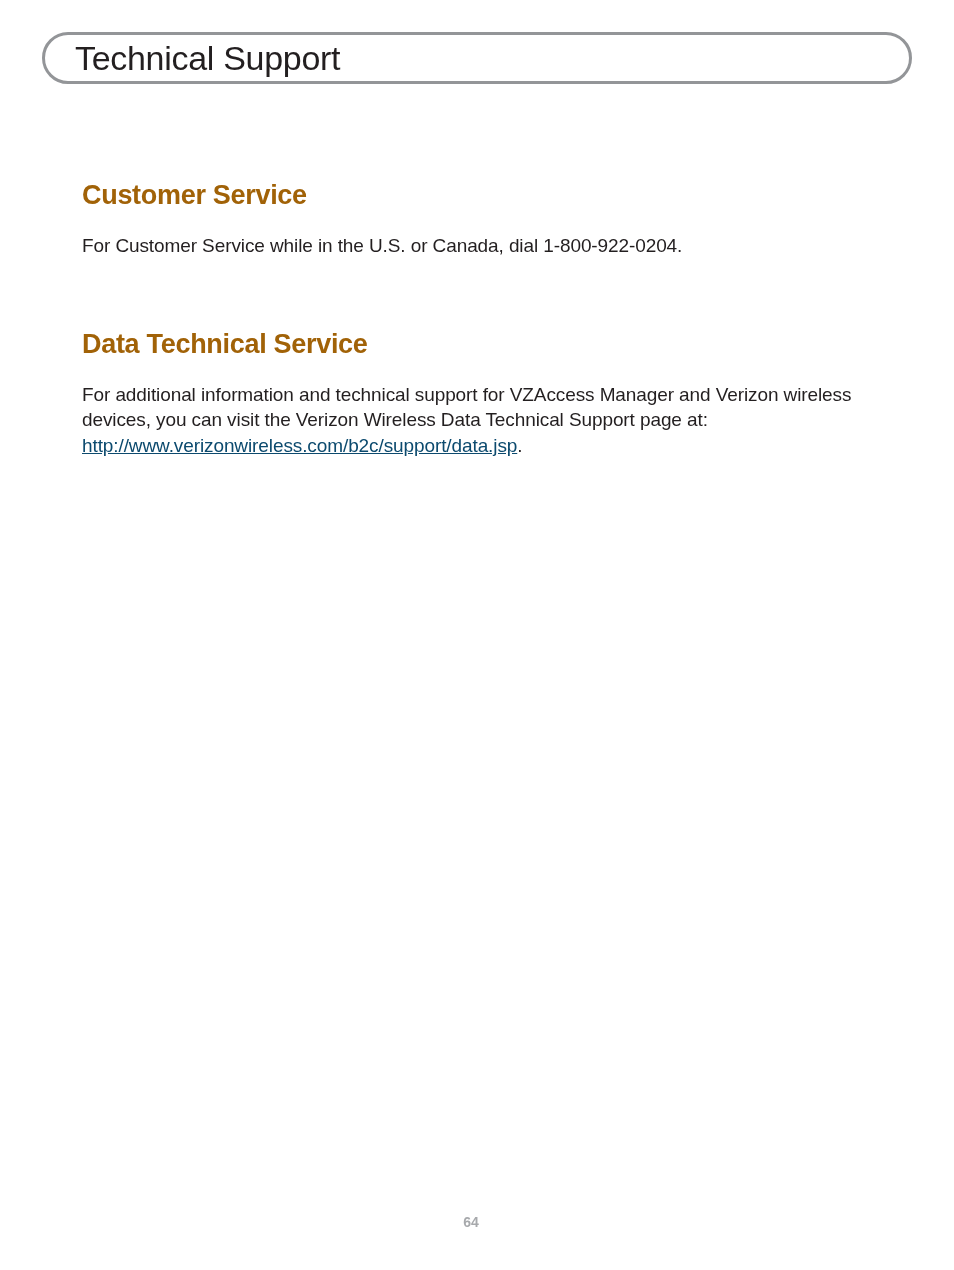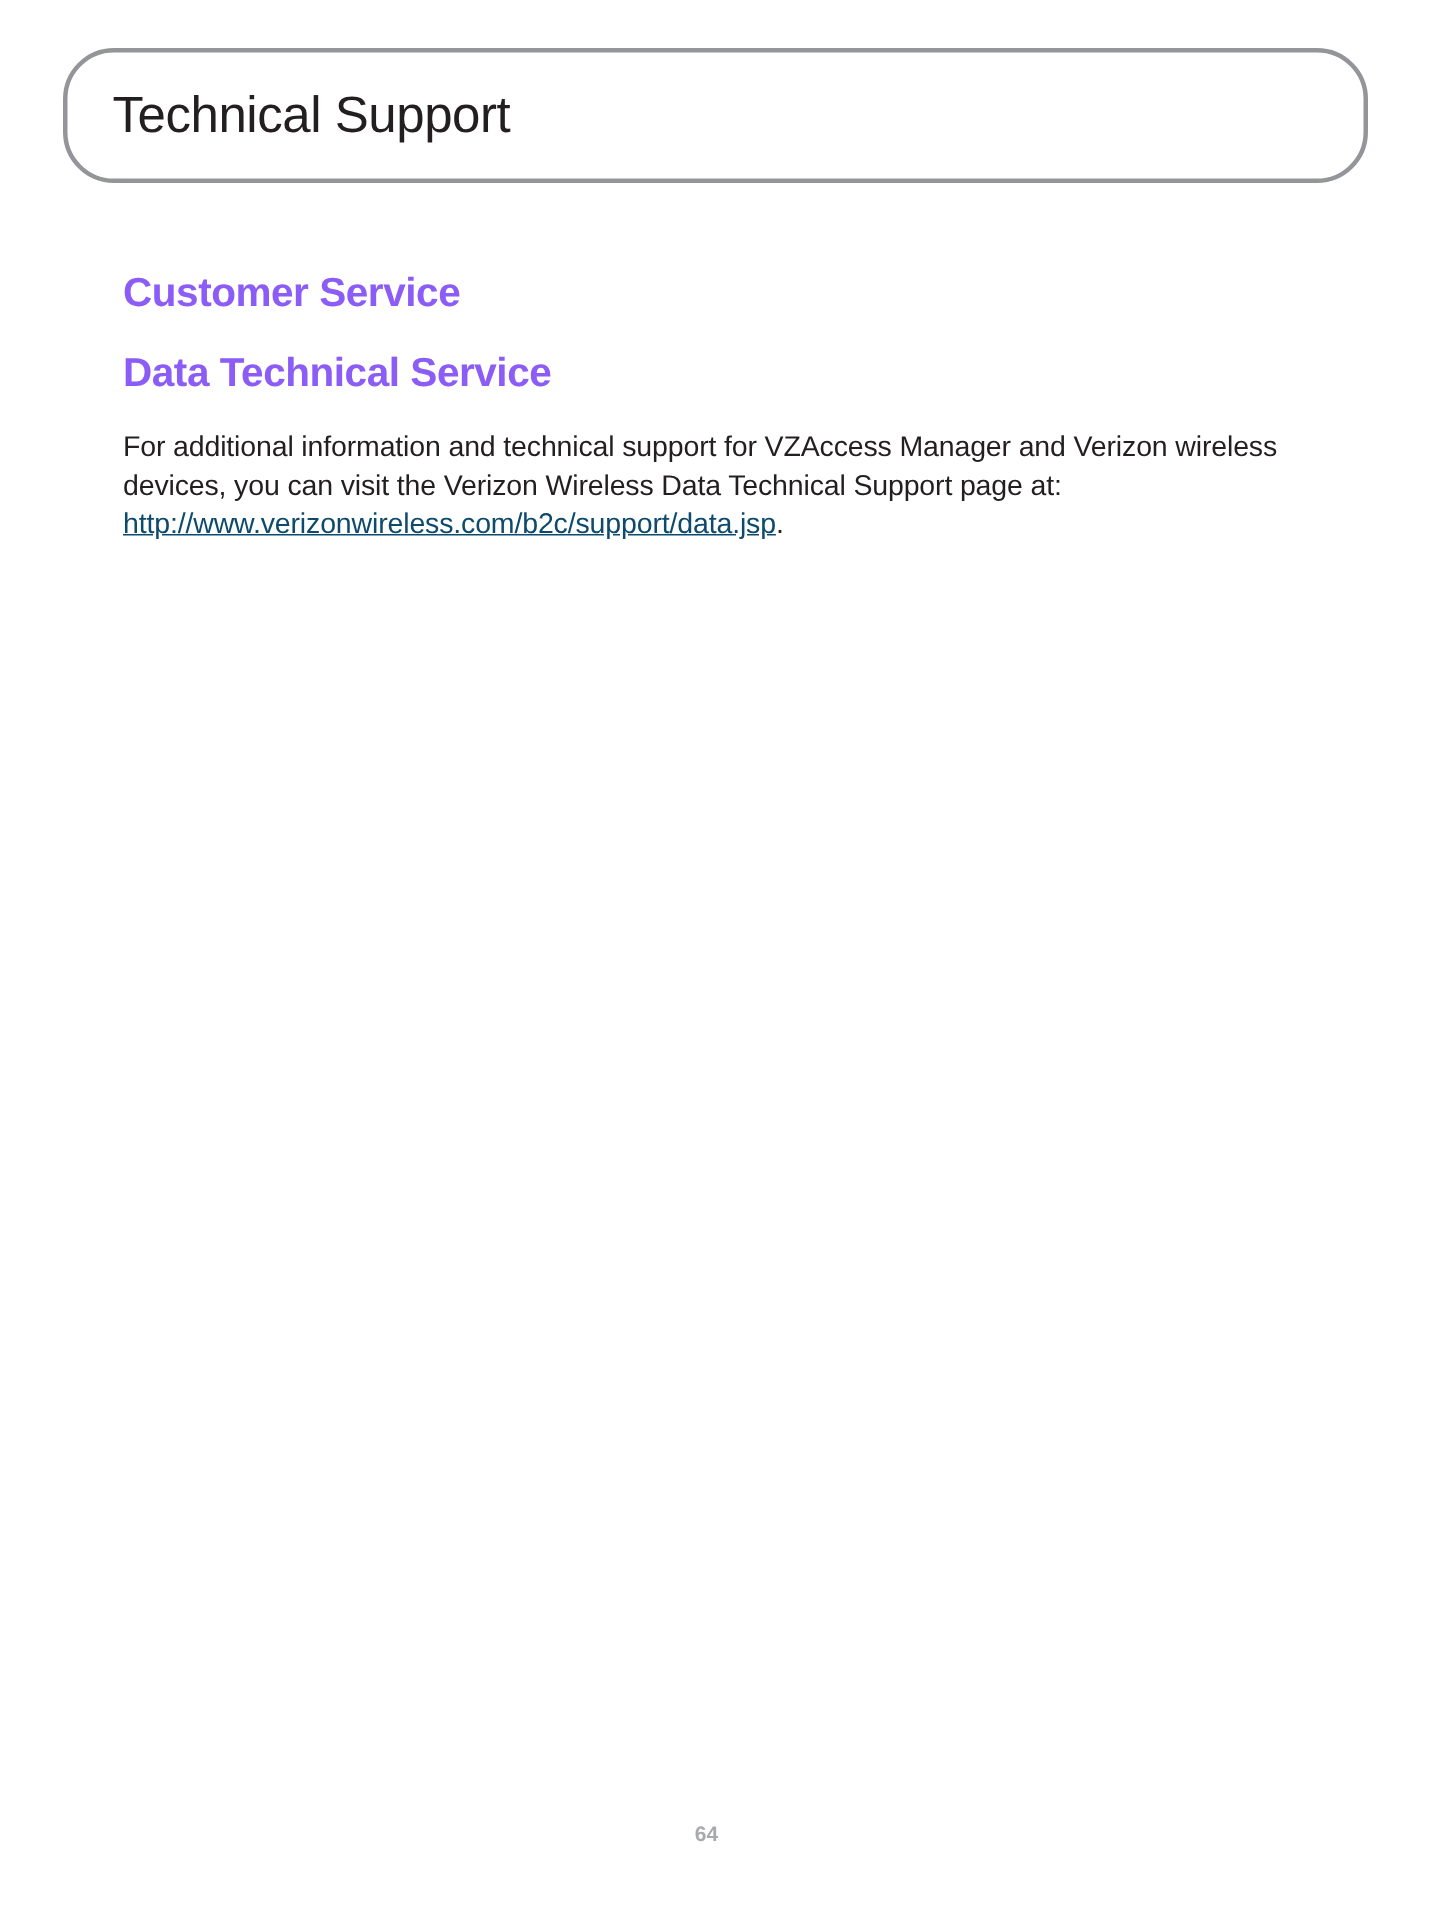--- a/index.html
+++ b/index.html
@@ -13,21 +13,21 @@
       width: 954px;
       height: 1270px;
       position: relative;
       color: #231f20;
     }
     .title-box {
       position: absolute;
       top: 32px;
       left: 42px;
       right: 42px;
-      height: 90px;
+      height: 52px;
       border: 3px solid #939598;
       border-radius: 34px;
       display: flex;
       align-items: center;
       padding-left: 30px;
     }
     .title-text {
       font-size: 34px;
       font-weight: 400;
       color: #231f20;
@@ -35,21 +35,21 @@
     }
     .content {
       position: absolute;
       top: 180px;
       left: 82px;
       right: 82px;
     }
     .section-heading {
       font-size: 27px;
       font-weight: 700;
-      color: #8b5cf6;
+      color: #a16207;
       margin-bottom: 22px;
       letter-spacing: -0.3px;
     }
     .section-body {
       font-size: 19px;
       line-height: 1.35;
       color: #231f20;
       margin-bottom: 70px;
       letter-spacing: -0.1px;
     }
@@ -75,20 +75,21 @@
 </head>
 <body>
 
 <div class="title-box">
   <span class="title-text">Technical Support</span>
 </div>
 
 <div class="content">
 
   <h2 class="section-heading">Customer Service</h2>
+  <p class="section-body">For Customer Service while in the U.S. or Canada, dial 1-800-922-0204.</p>
 
   <h2 class="section-heading">Data Technical Service</h2>
   <p class="section-body">
     <span>For additional information and technical support for </span><span class="bold">VZ</span><span>Access Manager and Verizon wireless devices, you can visit the Verizon Wireless Data Technical Support page at: </span><br>
     <a class="link">http://www.verizonwireless.com/b2c/support/data.jsp</a><span>.</span>
   </p>
 
 </div>
 
 <div class="page-number">64</div>

